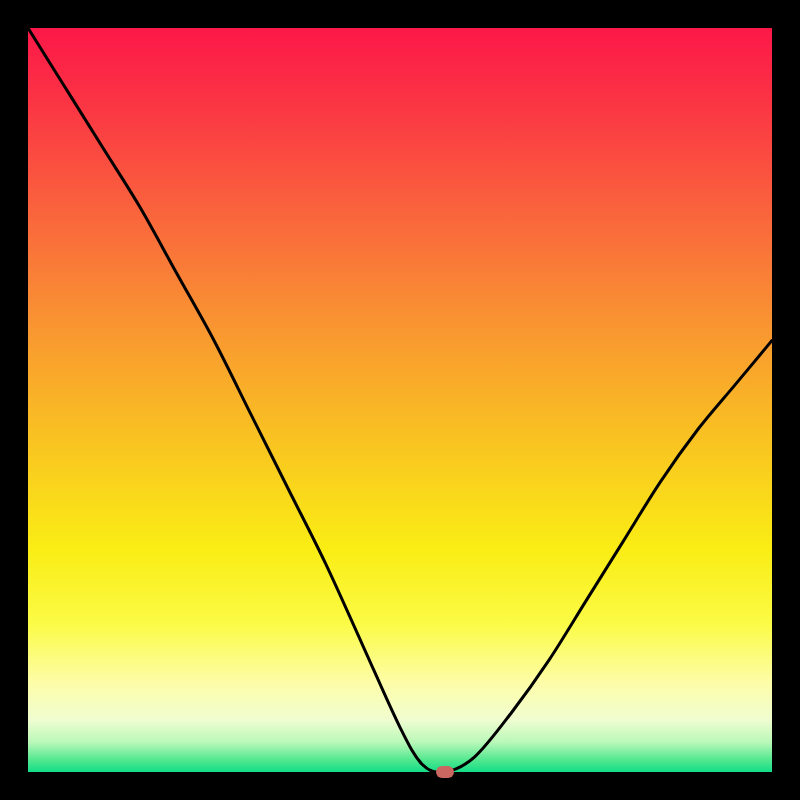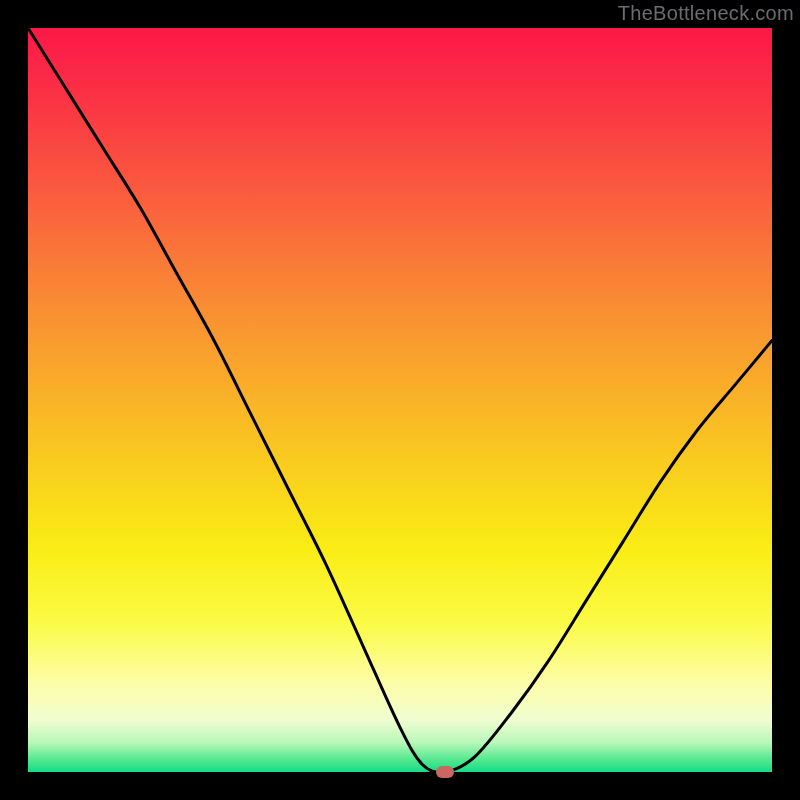--- a/index.html
+++ b/index.html
@@ -66,21 +66,20 @@
     height: 12px;
     border-radius: 6px;
     background: #c96760;
     transform: translate(-50%, -50%);
   }
 </style>
 </head>
 <body>
 
 <div class="frame">
-  <div class="watermark">TheBottleneck.com</div>
 
   <div class="plot-area">
     <div class="gradient"></div>
 
     <svg class="curve" viewBox="0 0 744 744" preserveAspectRatio="none">
       <path id="curve-path" fill="none" stroke="#000" stroke-width="3" stroke-linecap="round" d="M 0 0 C 6.2 9.919999999999996, 24.800000000000004 39.679999999999964, 37.2 59.51999999999998 C 49.6 79.36, 62.00000000000001 99.20000000000009, 74.4 119.04000000000008 C 86.80000000000001 138.88000000000008, 99.19999999999999 157.47999999999996, 111.6 178.55999999999995 C 124 199.63999999999993, 136.4 223.19999999999996, 148.8 245.51999999999998 C 161.20000000000002 267.84, 173.6 288.92, 186 312.48 C 198.4 336.04, 210.79999999999998 362.08, 223.2 386.88 C 235.6 411.68, 247.99999999999997 436.47999999999996, 260.4 461.28 C 272.79999999999995 486.08, 285.20000000000005 509.63999999999993, 297.6 535.68 C 310 561.7199999999999, 322.40000000000003 590.24, 334.8 617.52 C 347.2 644.8, 362.08 679.52, 372 699.36 C 381.92 719.2, 386.88 729.1199999999999, 394.32 736.56 C 401.76 744, 407.96000000000004 745.24, 416.64000000000004 744 C 425.32000000000005 742.76, 435.24 739.04, 446.4 729.12 C 457.55999999999995 719.2, 471.20000000000005 700.6, 483.6 684.48 C 496 668.36, 508.4 651, 520.8 632.4 C 533.1999999999999 613.8, 545.6 592.72, 558 572.88 C 570.4 553.04, 582.8000000000001 533.2, 595.2 513.36 C 607.6 493.52, 620 472.44, 632.4 453.84 C 644.8 435.23999999999995, 657.2 417.88, 669.6 401.76 C 682 385.64, 694.4 372, 706.8 357.12 C 719.1999999999999 342.24, 737.8 319.92, 744 312.48"></path>
     </svg>
 
     <div id="marker" class="marker" style="left: 416.64px; top: 744px;"></div>
   </div>

